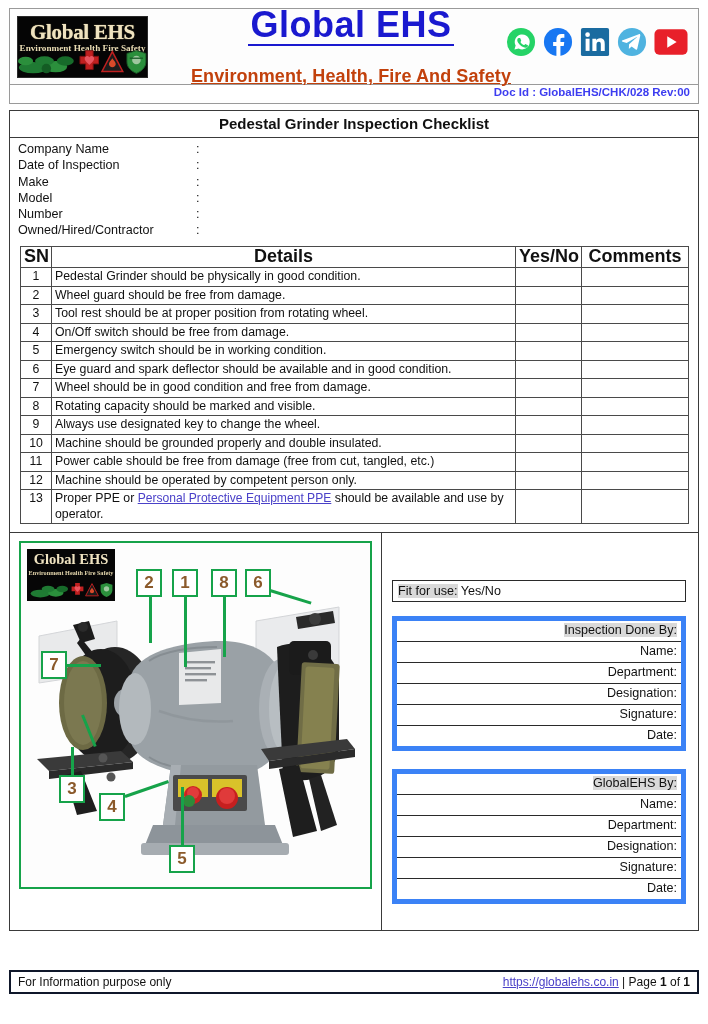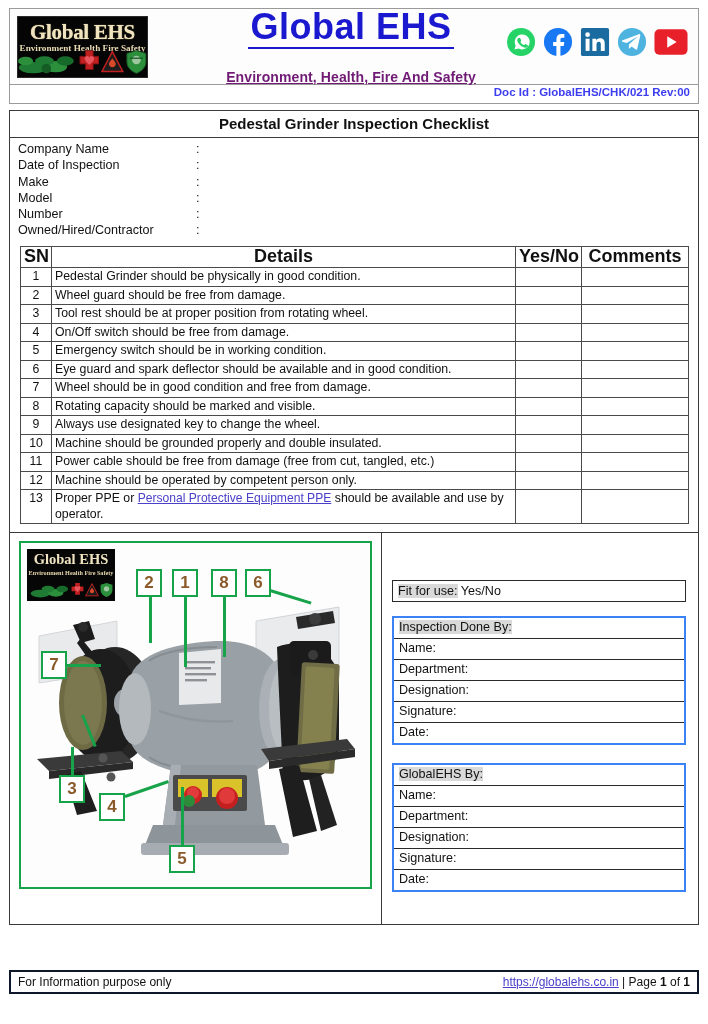--- a/index.html
+++ b/index.html
@@ -73,22 +73,22 @@
     color: #1a19cf;
     letter-spacing: 0.5px;
     line-height: 1.05;
     border-bottom: 2px solid #1a19cf;
     display: inline-block;
     padding: 0 2px 1px 2px;
   }
   .brand-sub {
     font-family: "Liberation Sans", sans-serif;
     font-weight: bold;
-    font-size: 14px;
-    color: #701a75;
+    font-size: 18px;
+    color: #c2410c;
     text-decoration: underline;
     margin-top: 20px;
     letter-spacing: 0.1px;
   }
 
   .social {
     position: absolute;
     right: 10px; top: 18px;
     display: flex;
     gap: 7px;
@@ -239,22 +239,23 @@
   .fitbox {
     border: 1px solid #2a2a2a;
     font-size: 12.6px;
     padding: 2.5px 4px 3.5px 5px;
     color: #111;
     margin-bottom: 14px;
     margin-top: 36px;
   }
   .fitbox .hl { background: #d9d9d9; }
   .signblock {
-    border: 2px solid #3b82f6;
+    border: 5px solid #3b82f6;
     margin-bottom: 18px;
+    text-align: right;
   }
   .signblock .srow {
     border-bottom: 1px solid #2a2a2a;
     font-size: 12.6px;
     padding: 2px 4px 3px 5px;
     color: #111;
     line-height: 15px;
   }
   .signblock .srow:last-child { border-bottom: none; }
   .signblock .srow .hl { background: #d9d9d9; }
@@ -350,21 +351,21 @@
       </span>
       <span>
         <svg width="34" height="28" viewBox="0 0 36 28">
           <rect x="0.5" y="0.5" width="35" height="27" rx="5" fill="#e8202a"></rect>
           <path d="M14 8 L24 14 L14 20 Z" fill="#ffffff"></path>
         </svg>
       </span>
     </div>
   </div>
 
-  <div class="docid-strip">Doc Id : GlobalEHS/CHK/021 Rev:00</div>
+  <div class="docid-strip">Doc Id : GlobalEHS/CHK/028 Rev:00</div>
 
   <div class="frame">
 
     <div class="doc-title">Pedestal Grinder Inspection Checklist</div>
 
     <div class="info">
       <div class="info-row">
         <div class="info-label">Company Name</div>
         <div class="info-colon">:</div>
         <div class="info-value"></div>

